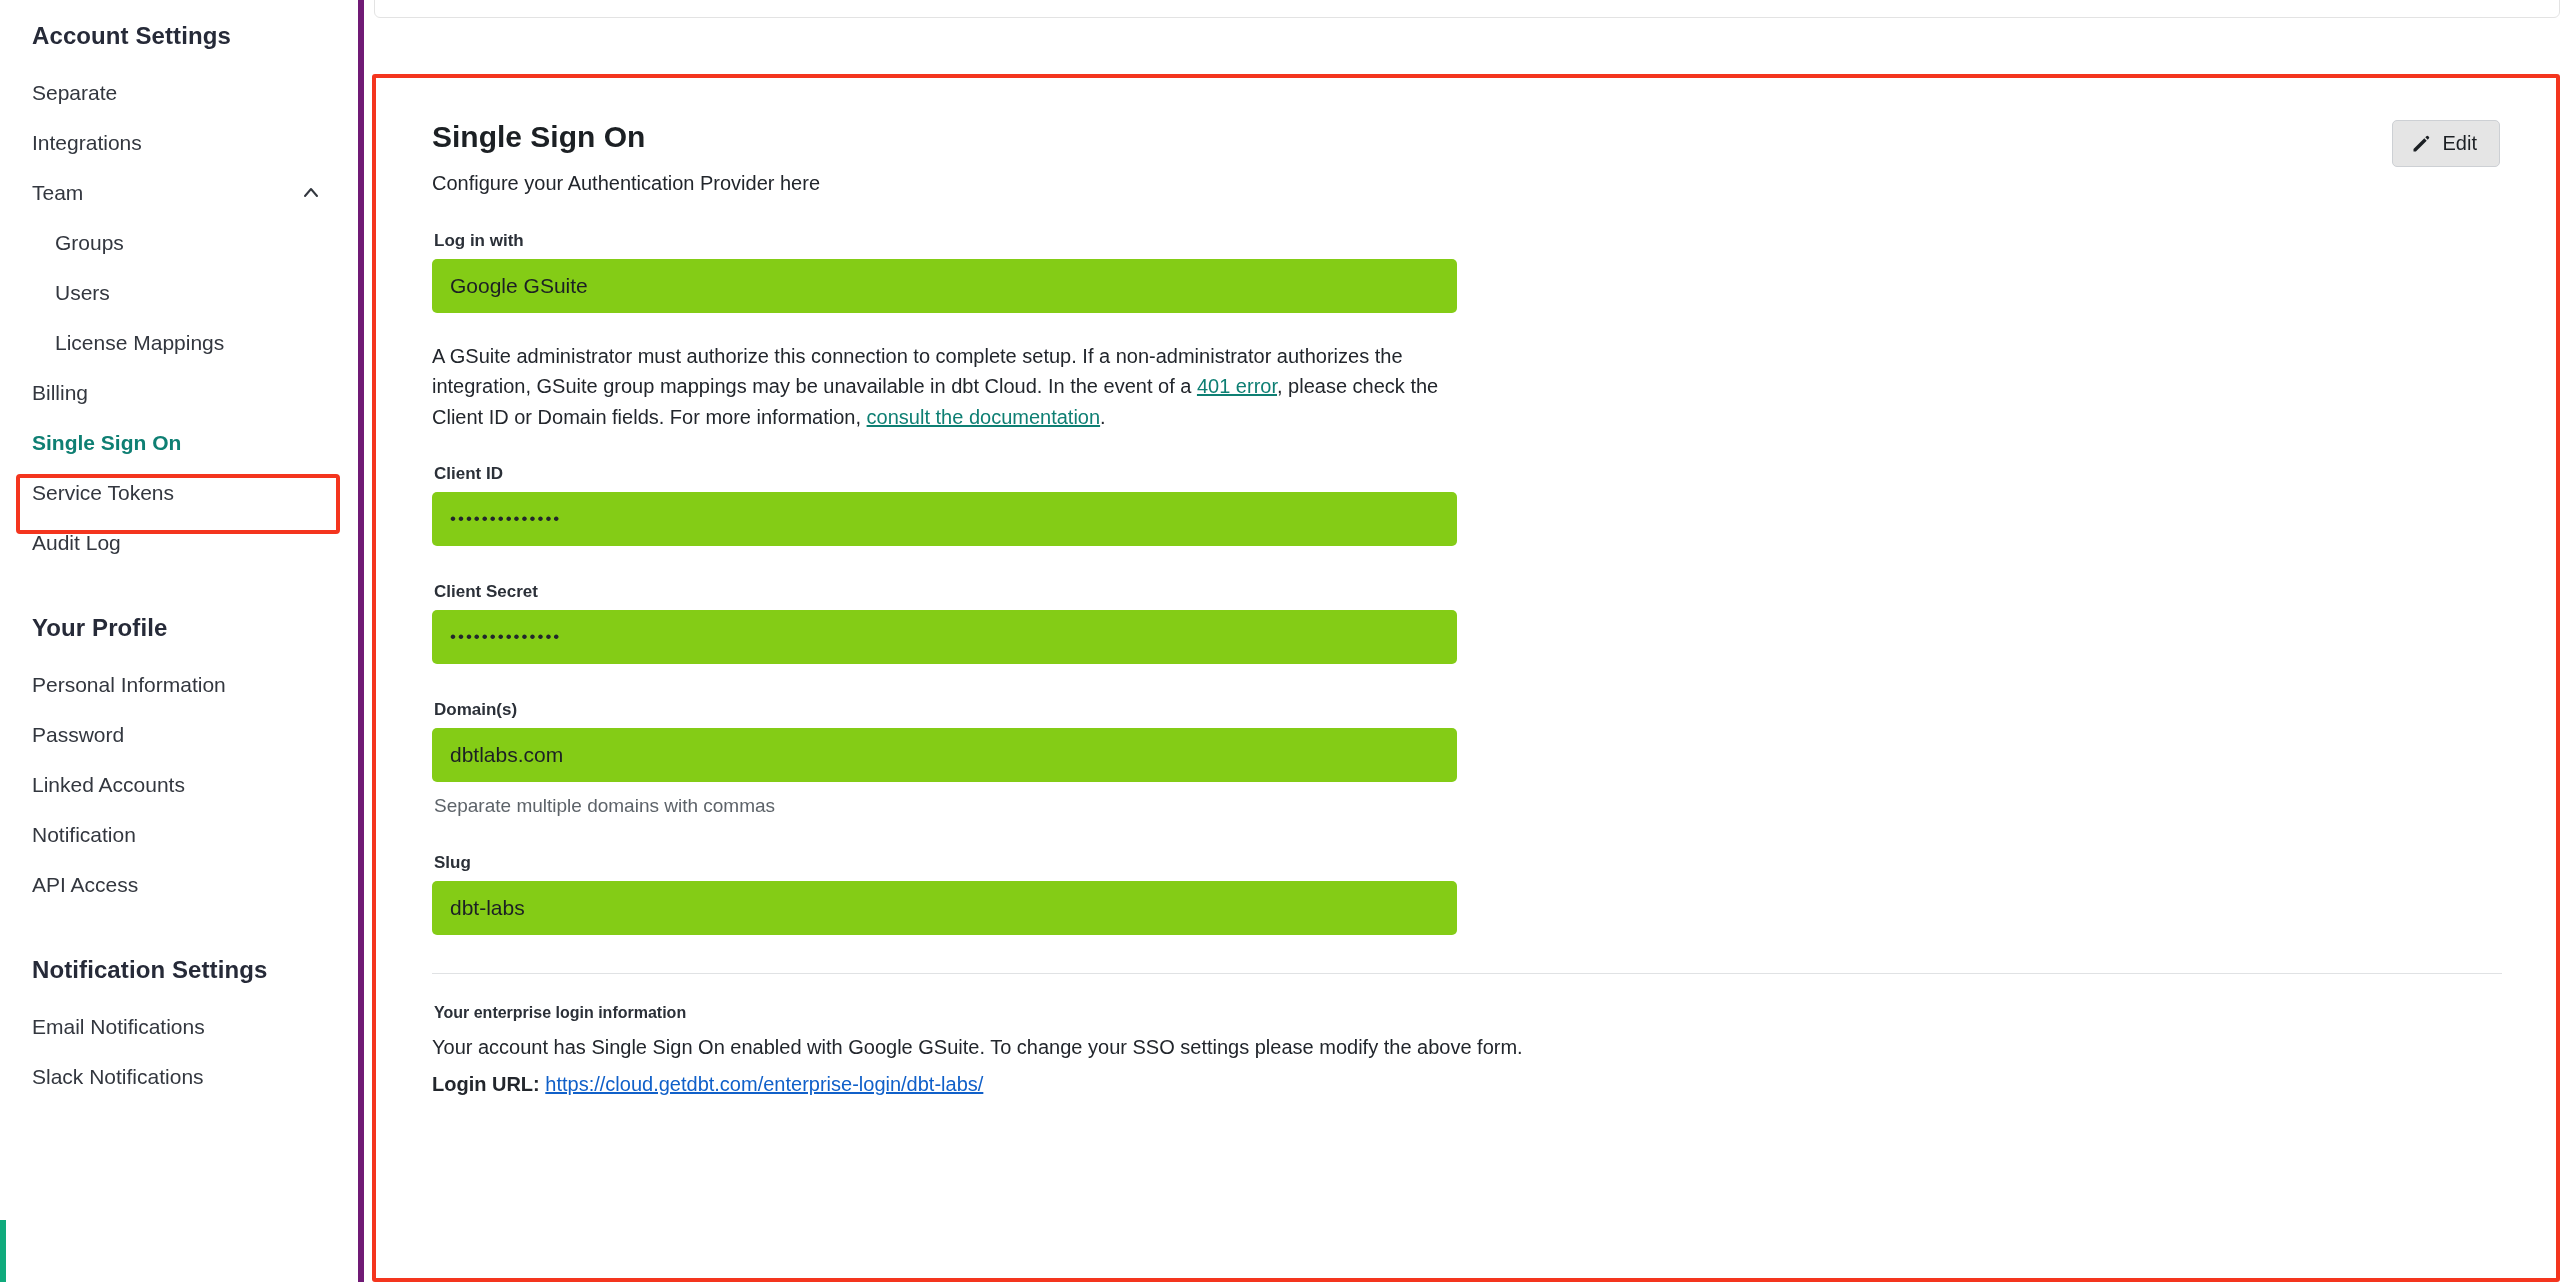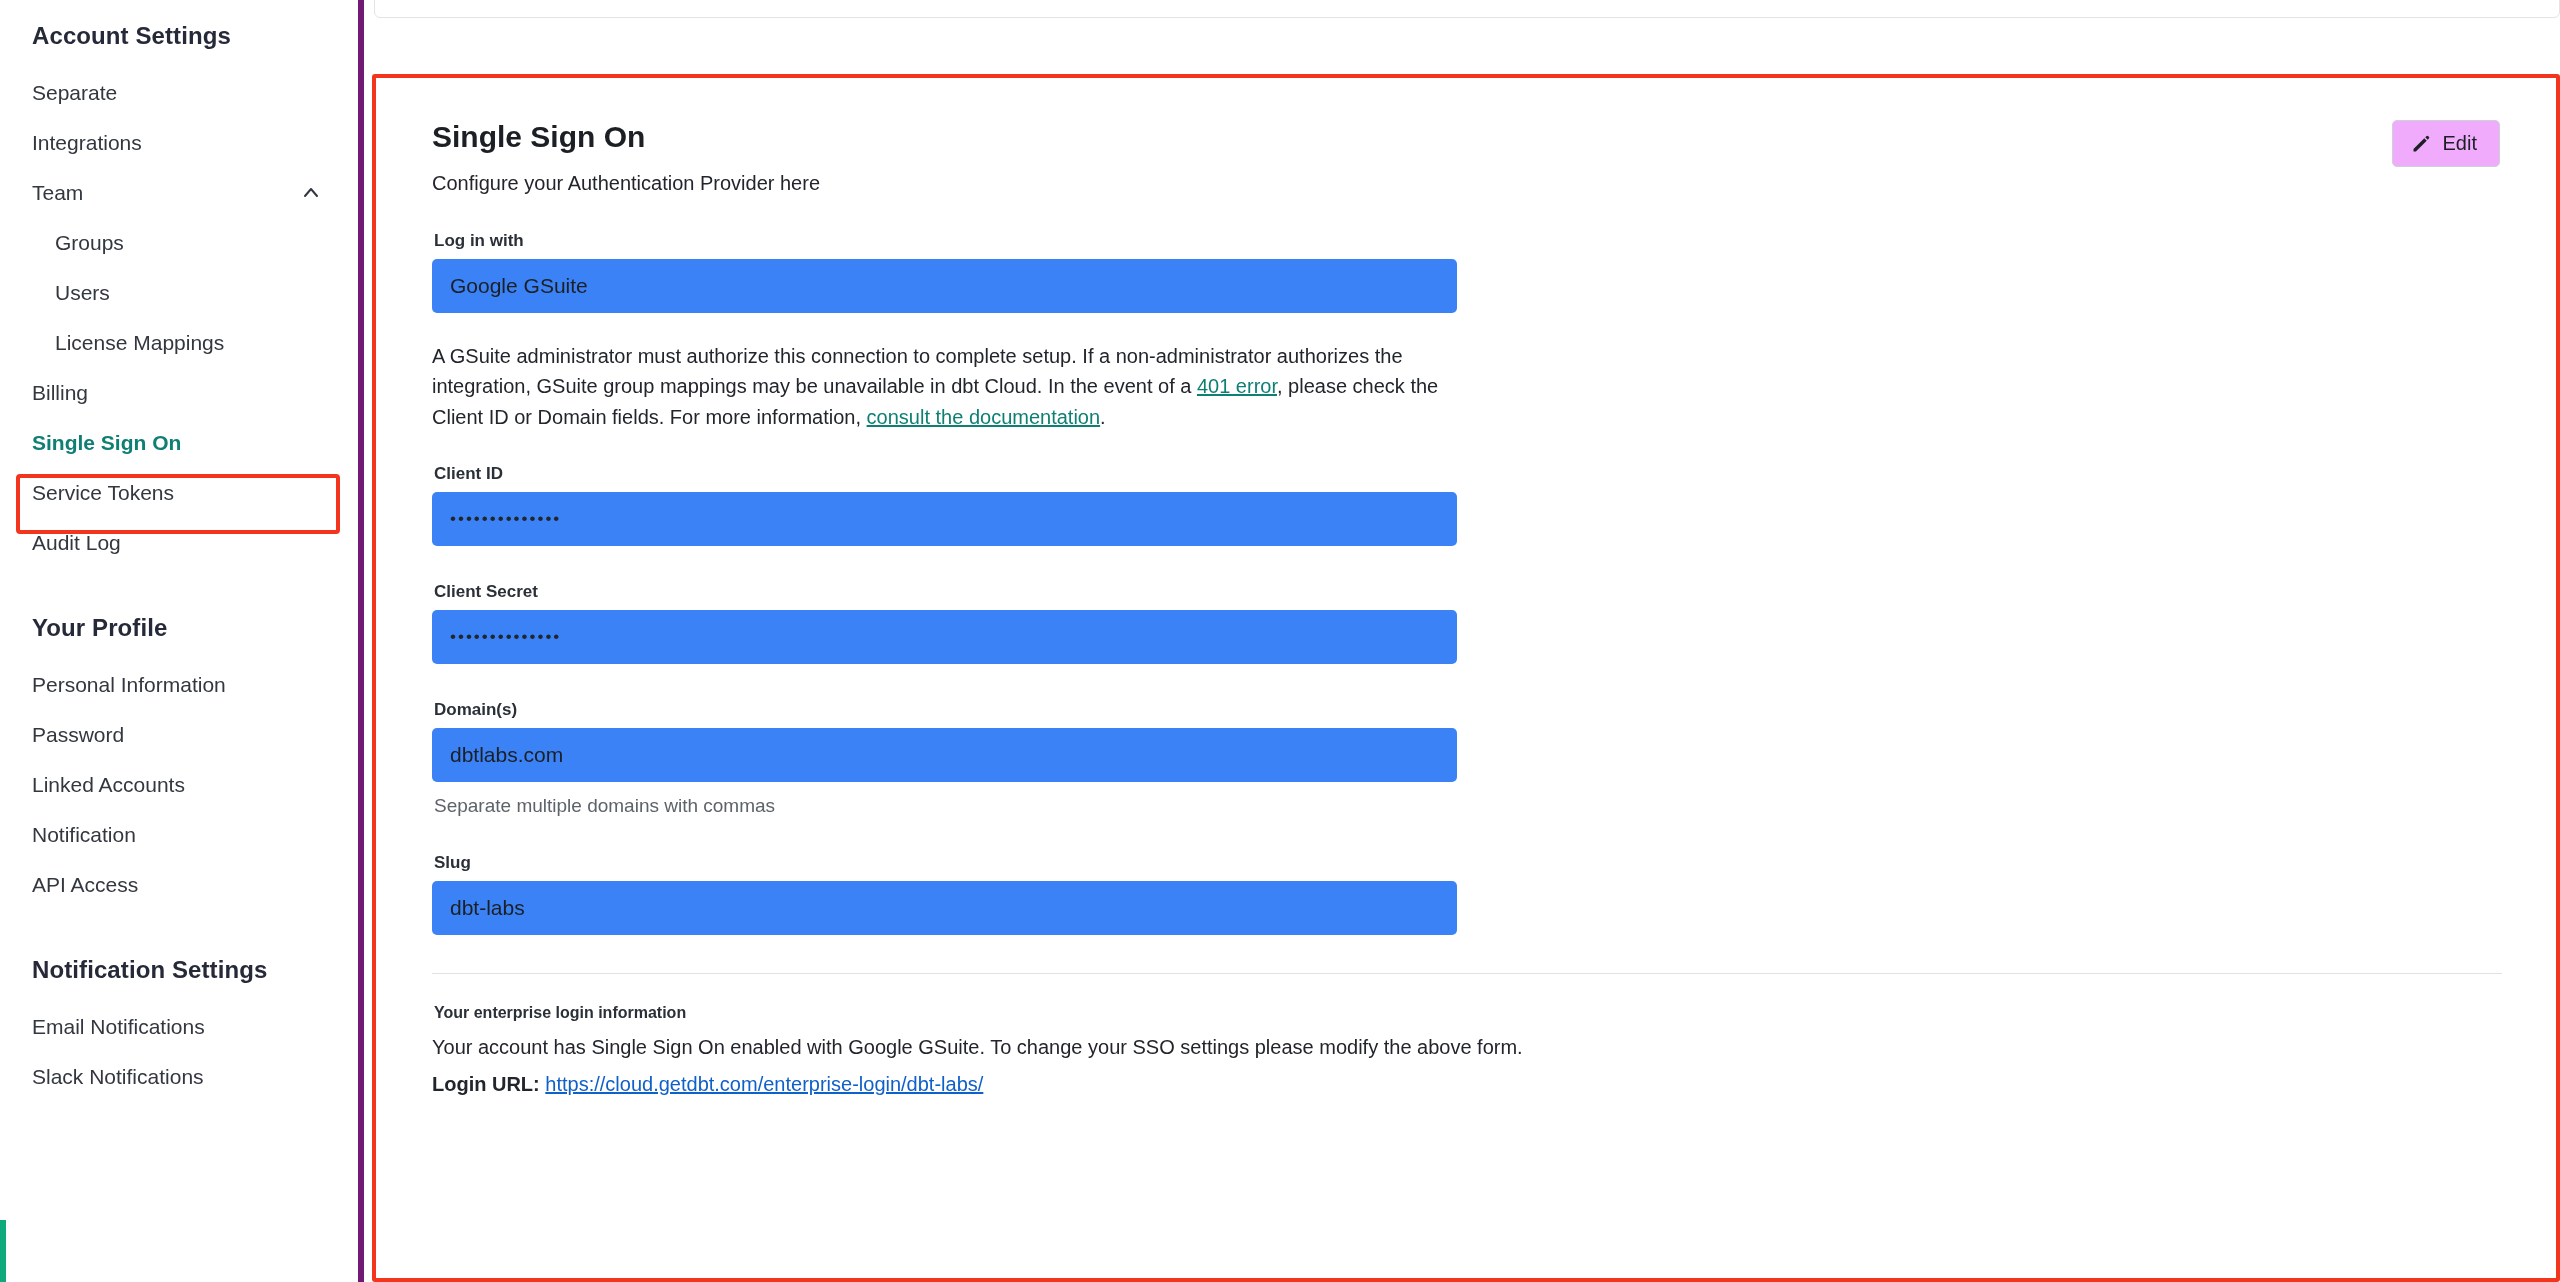--- a/index.html
+++ b/index.html
@@ -125,41 +125,41 @@
     color: #22262c;
     margin: 0 0 36px 0;
   }
   .edit-btn {
     position: absolute;
     right: 56px;
     top: 42px;
     display: inline-flex;
     align-items: center;
     gap: 12px;
-    background: #f0abfc;
+    background: #e5e5e5;
     border: 1px solid #cdd0d4;
     border-radius: 5px;
     padding: 11px 22px 11px 18px;
     font-size: 20px;
     color: #1c2024;
     cursor: pointer;
   }
   .edit-btn .pencil { width: 20px; height: 20px; display:block; }
 
   .field { margin: 0 0 10px 0; }
   .field-label {
     font-size: 17px;
     font-weight: bold;
     color: #2b3038;
     margin: 0 0 8px 2px;
   }
   .field-input {
     width: 1025px;
     height: 54px;
-    background: #3b82f6;
+    background: #84cc16;
     border: none;
     border-radius: 5px;
     display: flex;
     align-items: center;
     padding: 0 18px;
     font-size: 21px;
     color: #1c2024;
   }
   .field-input.dots {
     letter-spacing: 2px;

